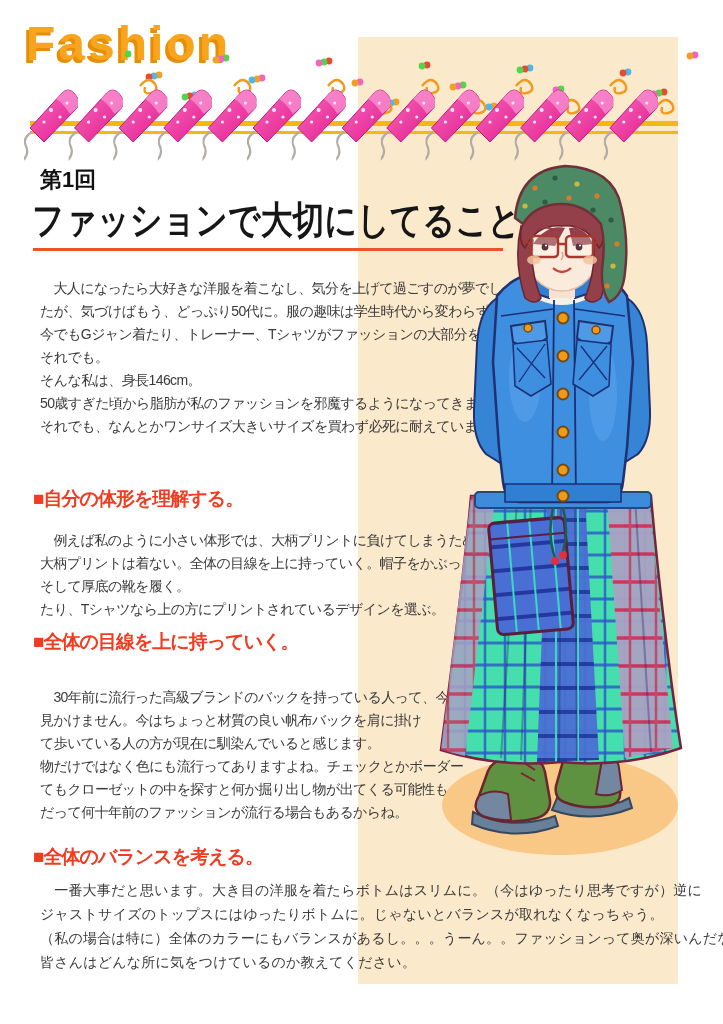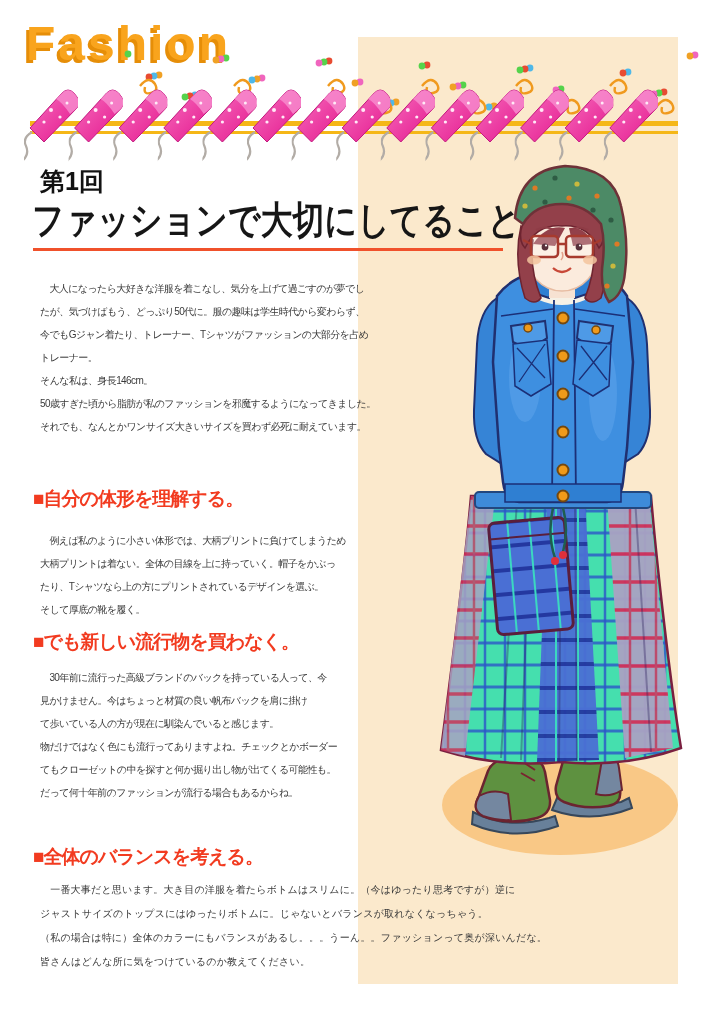--- a/index.html
+++ b/index.html
@@ -10,34 +10,34 @@
   }
   .panel{position:absolute;left:358px;top:37px;width:320px;height:947px;background:#FBE9CC;}
   .logo{
     position:absolute;left:26px;top:20px;font-size:48px;font-weight:bold;
     color:#F9A41D;letter-spacing:3px;line-height:1;
     text-shadow:-3px 3px 0 #E68E08;
   }
   .goldline-a{position:absolute;left:30px;top:121px;width:648px;height:5px;background:#F5B717;}
   .goldline-b{position:absolute;left:30px;top:131px;width:648px;height:3px;background:#F5B717;}
   #deco{position:absolute;left:0;top:0;pointer-events:none;}
-  .ep{position:absolute;left:40px;top:165px;font-size:25px;font-weight:bold;color:#121212;}
+  .ep{position:absolute;left:40px;top:165px;font-size:22px;font-weight:bold;color:#121212;}
   .title{
     position:absolute;left:32px;top:198px;font-size:38px;font-weight:bold;color:#161616;
     white-space:nowrap;transform:scaleX(.84);transform-origin:left top;line-height:1.2;
   }
   .underline{position:absolute;left:33px;top:248px;width:470px;height:3px;background:#F0512B;}
-  .para{position:absolute;font-size:10px;color:#3A3A3A;line-height:23px;letter-spacing:-0.6px;}
+  .para{position:absolute;font-size:14px;color:#3A3A3A;line-height:23px;letter-spacing:-0.6px;}
   .para div{white-space:nowrap;}
   #intro{left:40px;top:277px;}
   .h-red{position:absolute;left:33px;font-size:19px;font-weight:bold;color:#F23B20;white-space:nowrap;letter-spacing:-1px;}
   #h1{top:486px;}
   #p1{left:40px;top:529px;}
   #h2{top:629px;}
-  #p2{left:40px;top:666px;}
+  #p2{left:40px;top:686px;}
   #h3{top:844px;}
   #p3{left:40px;top:878px;line-height:24px;letter-spacing:0.2px;}
   #figure{position:absolute;left:435px;top:148px;}
 </style>
 </head>
 <body>
 
 <div class="panel"></div>
 
 <div class="logo">Fashion</div>
@@ -135,35 +135,35 @@
   </svg>
 
 <div class="ep">第1回</div>
 <div class="title">ファッションで大切にしてること</div>
 <div class="underline"></div>
 
 <div class="para" id="intro">
   <div>　大人になったら大好きな洋服を着こなし、気分を上げて過ごすのが夢でし</div>
   <div>たが、気づけばもう、どっぷり50代に。服の趣味は学生時代から変わらず、</div>
   <div>今でもGジャン着たり、トレーナー、Tシャツがファッションの大部分を占め</div>
-  <div>トレーナー。</div>
+  <div>それでも。</div>
   <div>そんな私は、身長146cm。</div>
   <div>50歳すぎた頃から脂肪が私のファッションを邪魔するようになってきました。</div>
   <div>それでも、なんとかワンサイズ大きいサイズを買わず必死に耐えています。</div>
 </div>
 
 <div class="h-red" id="h1">■自分の体形を理解する。</div>
 <div class="para" id="p1">
   <div>　例えば私のように小さい体形では、大柄プリントに負けてしまうため</div>
   <div>大柄プリントは着ない。全体の目線を上に持っていく。帽子をかぶっ</div>
+  <div>そして厚底の靴を履く。</div>
   <div>たり、Tシャツなら上の方にプリントされているデザインを選ぶ。</div>
-  <div>そして厚底の靴を履く。</div>
-</div>
-
-<div class="h-red" id="h2">■でも新しい流行物を買わなく。</div>
+</div>
+
+<div class="h-red" id="h2">■全体の目線を上に持っていく。</div>
 <div class="para" id="p2">
   <div>　30年前に流行った高級ブランドのバックを持っている人って、今</div>
   <div>見かけません。今はちょっと材質の良い帆布バックを肩に掛け</div>
   <div>て歩いている人の方が現在に馴染んでいると感じます。</div>
   <div>物だけではなく色にも流行ってありますよね。チェックとかボーダー</div>
   <div>てもクローゼットの中を探すと何か掘り出し物が出てくる可能性も。</div>
   <div>だって何十年前のファッションが流行る場合もあるからね。</div>
 </div>
 
 <div class="h-red" id="h3">■全体のバランスを考える。</div>

